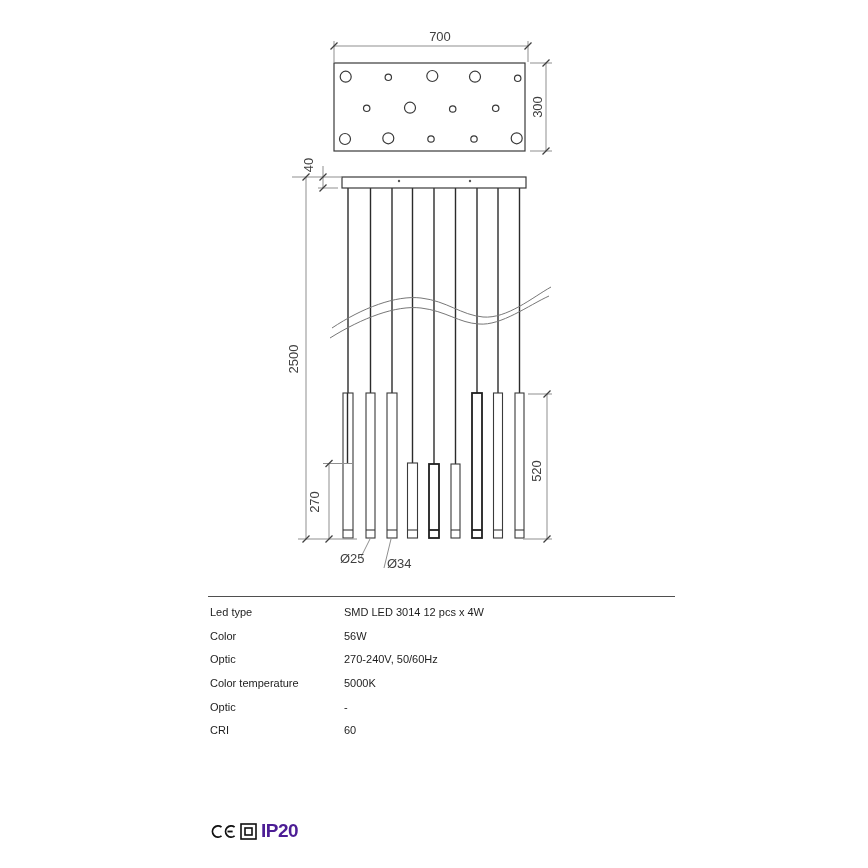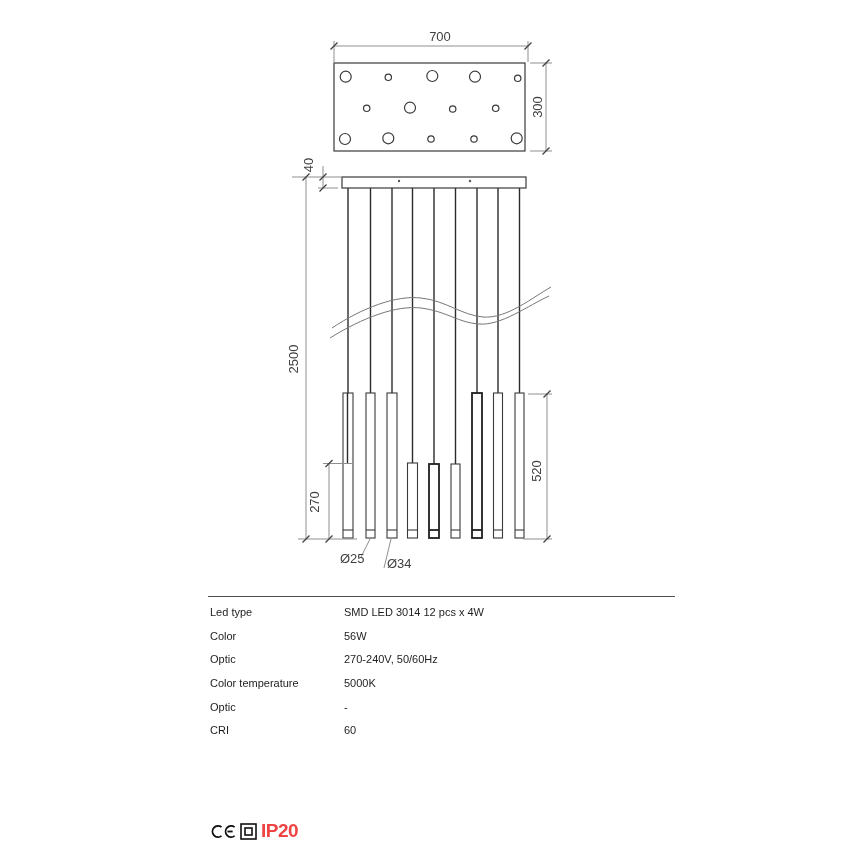--- a/index.html
+++ b/index.html
@@ -6,21 +6,21 @@
   #page{position:relative;width:736px;height:868px;background:#fff;overflow:hidden;
         font-family:"Liberation Sans", sans-serif;}
   #drawing{position:absolute;left:0;top:0;}
   .dim-text{font-family:"Liberation Sans", sans-serif;font-size:13px;fill:#3f3f3f;}
   .spec-rule{position:absolute;left:208px;top:596px;width:467px;height:1px;background:#4f4f4f;}
   .spec-table{position:absolute;left:210px;top:600px;width:470px;color:#1d1d1d;}
   .spec-row{display:flex;height:23.7px;align-items:center;font-size:11px;}
   .spec-label{width:134px;flex:0 0 134px;}
   .spec-value{flex:1;}
   .cert-row{position:absolute;left:210px;top:820px;display:flex;align-items:center;gap:3px;}
-  .ip-text{font-size:19px;font-weight:bold;color:#ef4444;letter-spacing:-0.5px;margin-left:1px;}
+  .ip-text{font-size:19px;font-weight:bold;color:#4c1d95;letter-spacing:-0.5px;margin-left:1px;}
   svg{display:block;}
 </style>
 </head>
 <body>
 
 <div id="page">
 
   <svg id="drawing" width="868" height="590" viewBox="0 0 868 590">
 
     <g stroke="#3a3a3a" stroke-width="1.2" fill="none">

